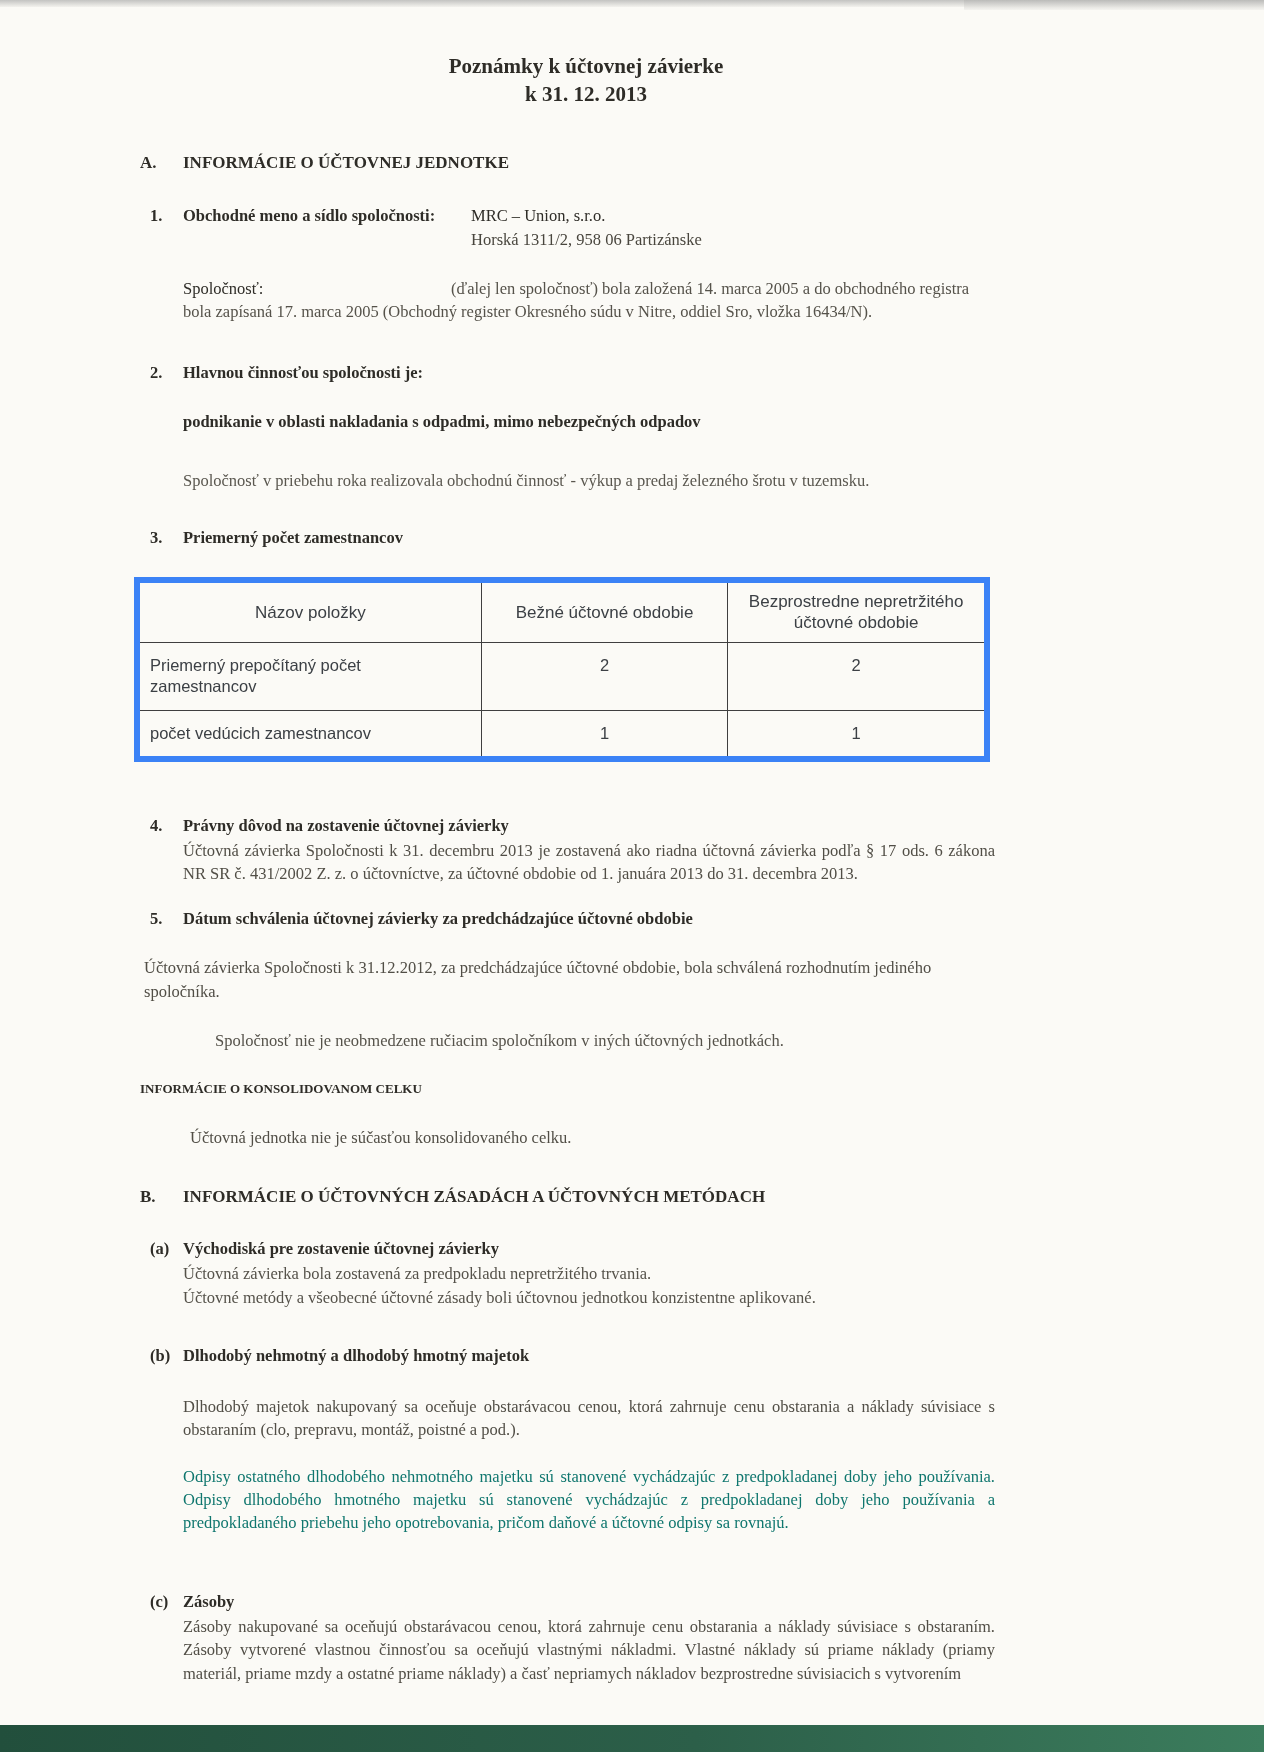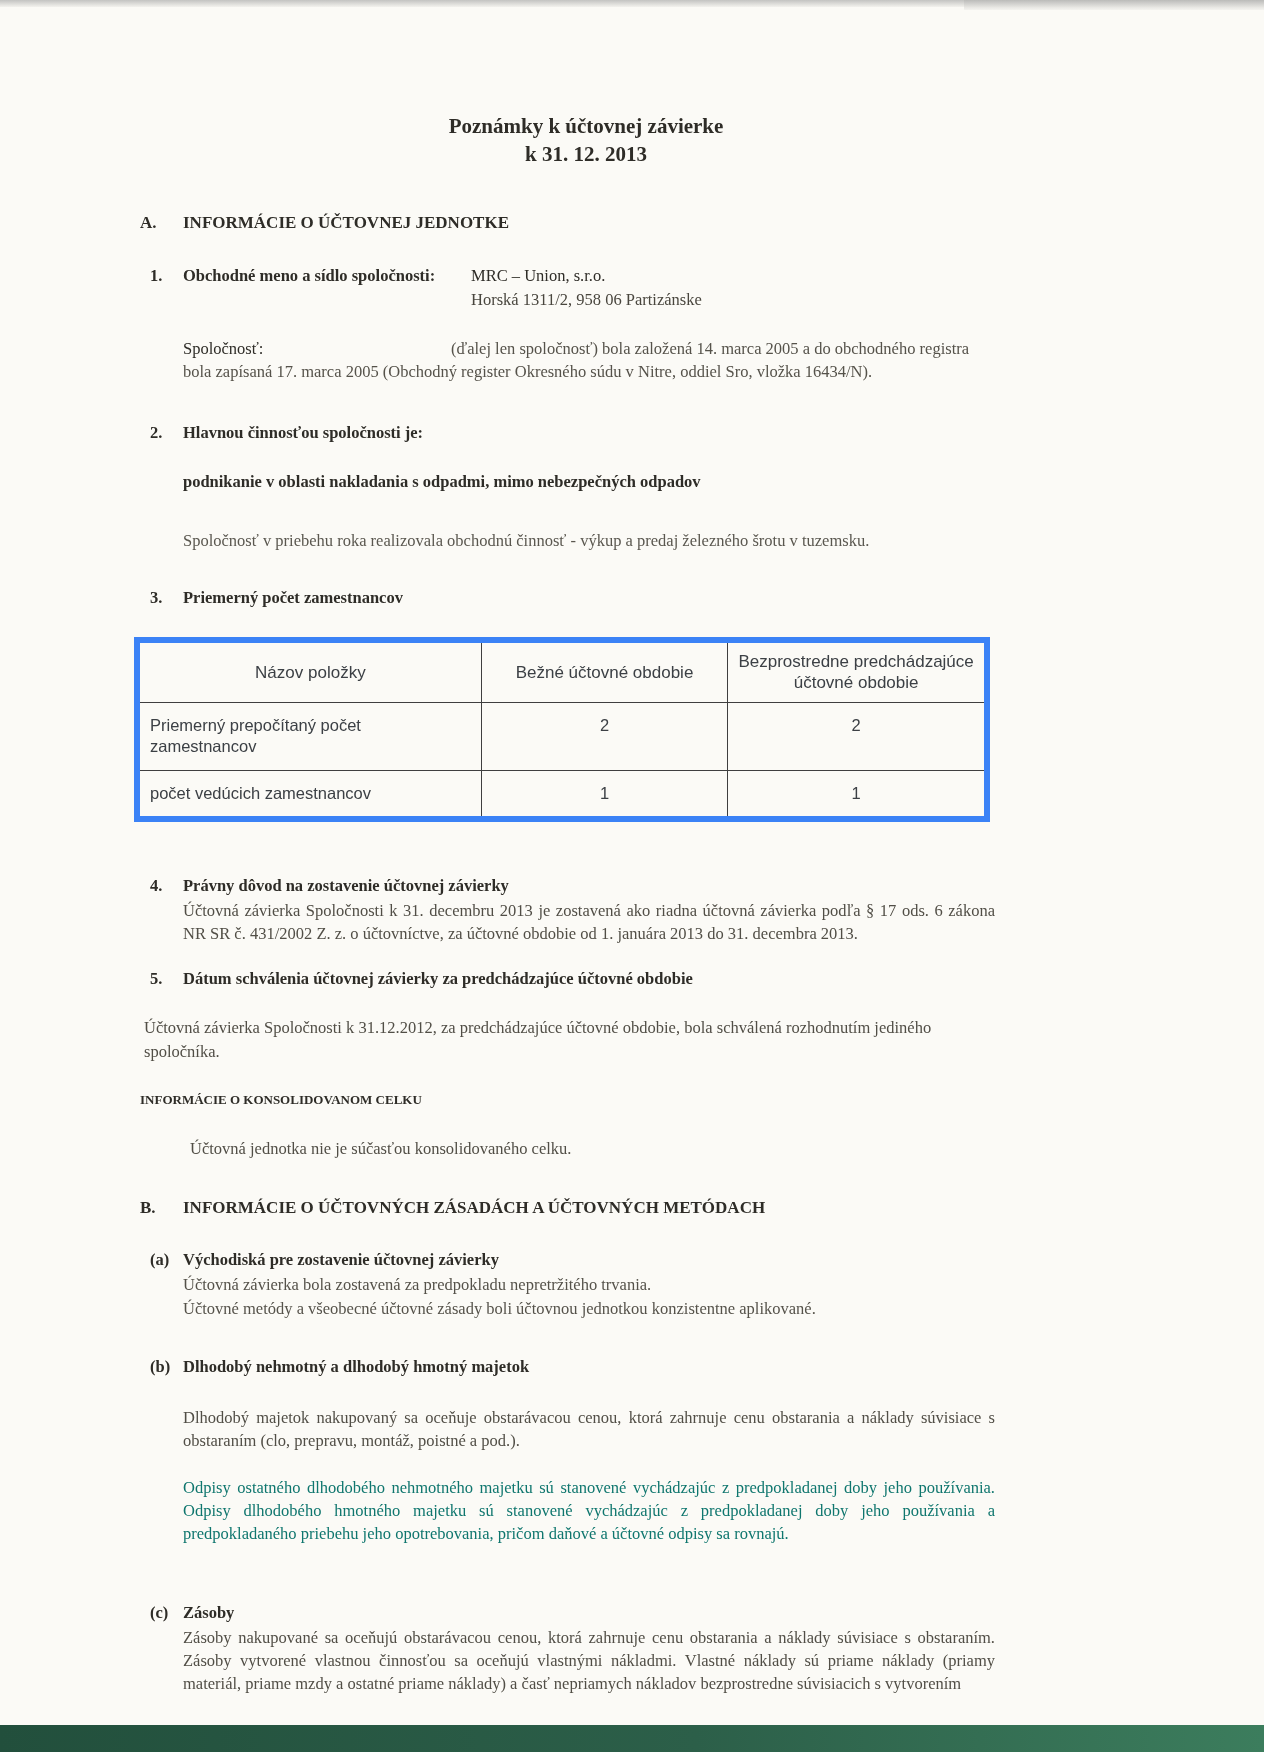--- a/index.html
+++ b/index.html
@@ -28,21 +28,21 @@
     position:absolute; bottom:0; left:0; width:100%; height:27px;
     background:linear-gradient(90deg,#224f3c,#2c5f49 55%,#3c7d5d);
   }
   .content {
     position:relative;
     padding:0 272px 0 140px;
     color:#46433b;
     font-size:16.5px;
     line-height:1.4;
   }
-  .title-block { padding-top:112px; text-align:center; padding-left:40px; }
+  .title-block { padding-top:52px; text-align:center; padding-left:40px; }
   .title-line {
     font-size:21px; font-weight:bold; color:#2e2c27; line-height:1.35;
   }
   .row { display:flex; align-items:flex-start; }
   .sec-num { width:43px; flex:none; font-weight:bold; color:#2e2c27; }
   .sec-title { font-weight:bold; color:#2e2c27; }
   .sec-heading { margin-top:42px; font-size:17px; }
   .i-num { width:33px; flex:none; font-weight:bold; color:#2e2c27; margin-left:10px; }
   .i-label { font-weight:bold; color:#2e2c27; }
   .label-w { width:288px; flex:none; }
@@ -139,21 +139,21 @@
     <table class="emp">
       <colgroup>
           <col class="c1">
           <col class="c2">
           <col class="c3">
         </colgroup>
       <thead>
         <tr>
           <th>Názov položky</th>
           <th>Bežné účtovné obdobie</th>
-          <th>Bezprostredne predchádzajúce účtovné obdobie</th>
+          <th>Bezprostredne nepretržitého účtovné obdobie</th>
         </tr>
       </thead>
       <tbody>
         <tr>
           <td>Priemerný prepočítaný počet zamestnancov</td>
           <td class="num">2</td>
           <td class="num">2</td>
         </tr>
         <tr>
           <td>počet vedúcich zamestnancov</td>
@@ -167,20 +167,21 @@
       <span class="i-num">4.</span>
       <span class="i-label">Právny dôvod na zostavenie účtovnej závierky</span>
     </div>
     <p class="item4-text">Účtovná závierka Spoločnosti k 31. decembru 2013 je zostavená ako riadna účtovná závierka podľa § 17 ods. 6 zákona NR SR č. 431/2002 Z. z. o účtovníctve, za účtovné obdobie od 1. januára 2013 do 31. decembra 2013.</p>
 
     <div class="row mt-item5">
       <span class="i-num">5.</span>
       <span class="i-label">Dátum schválenia účtovnej závierky za predchádzajúce účtovné obdobie</span>
     </div>
     <p class="item5-text">Účtovná závierka Spoločnosti k 31.12.2012, za predchádzajúce účtovné obdobie, bola schválená rozhodnutím jediného spoločníka.</p>
+    <p class="note-line">Spoločnosť nie je neobmedzene ručiacim spoločníkom v iných účtovných jednotkách.</p>
 
     <div class="konsol-heading">INFORMÁCIE O KONSOLIDOVANOM CELKU</div>
     <p class="konsol-text">Účtovná jednotka nie je súčasťou konsolidovaného celku.</p>
 
     <div class="row sec-heading sec-b">
       <span class="sec-num">B.</span>
       <span class="sec-title">INFORMÁCIE O ÚČTOVNÝCH ZÁSADÁCH A ÚČTOVNÝCH METÓDACH</span>
     </div>
 
     <div class="row mt-itema">

